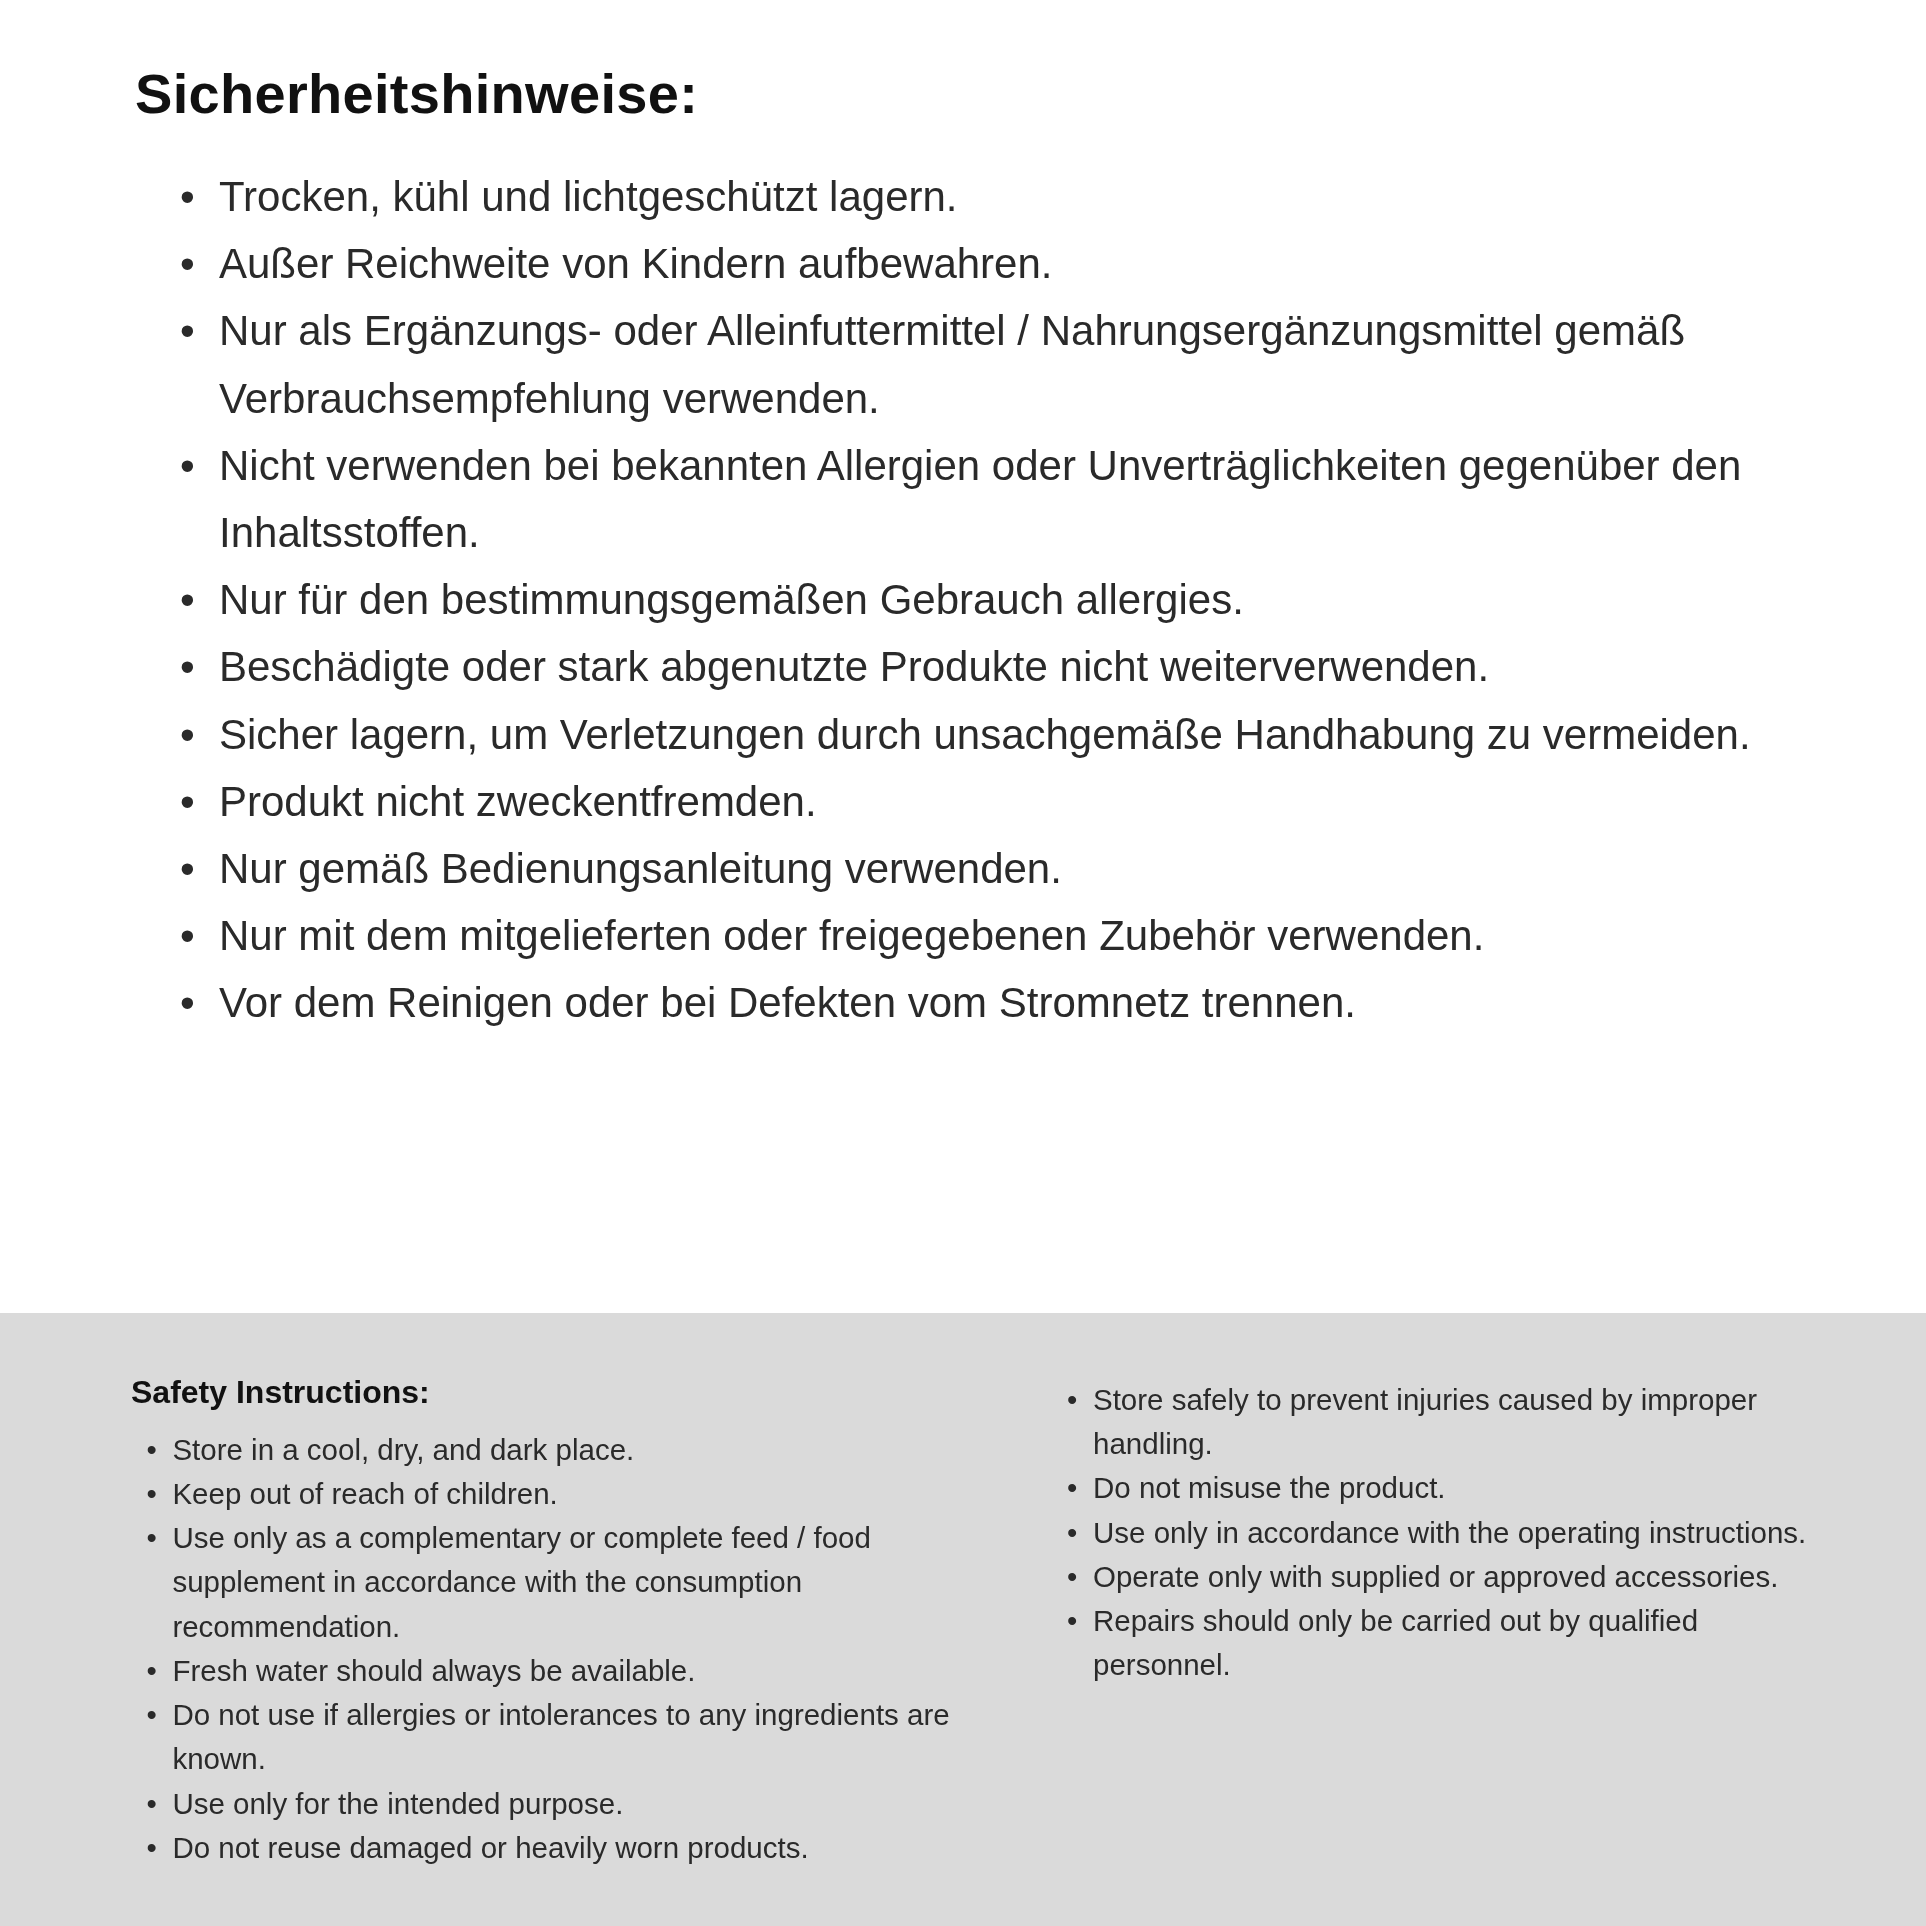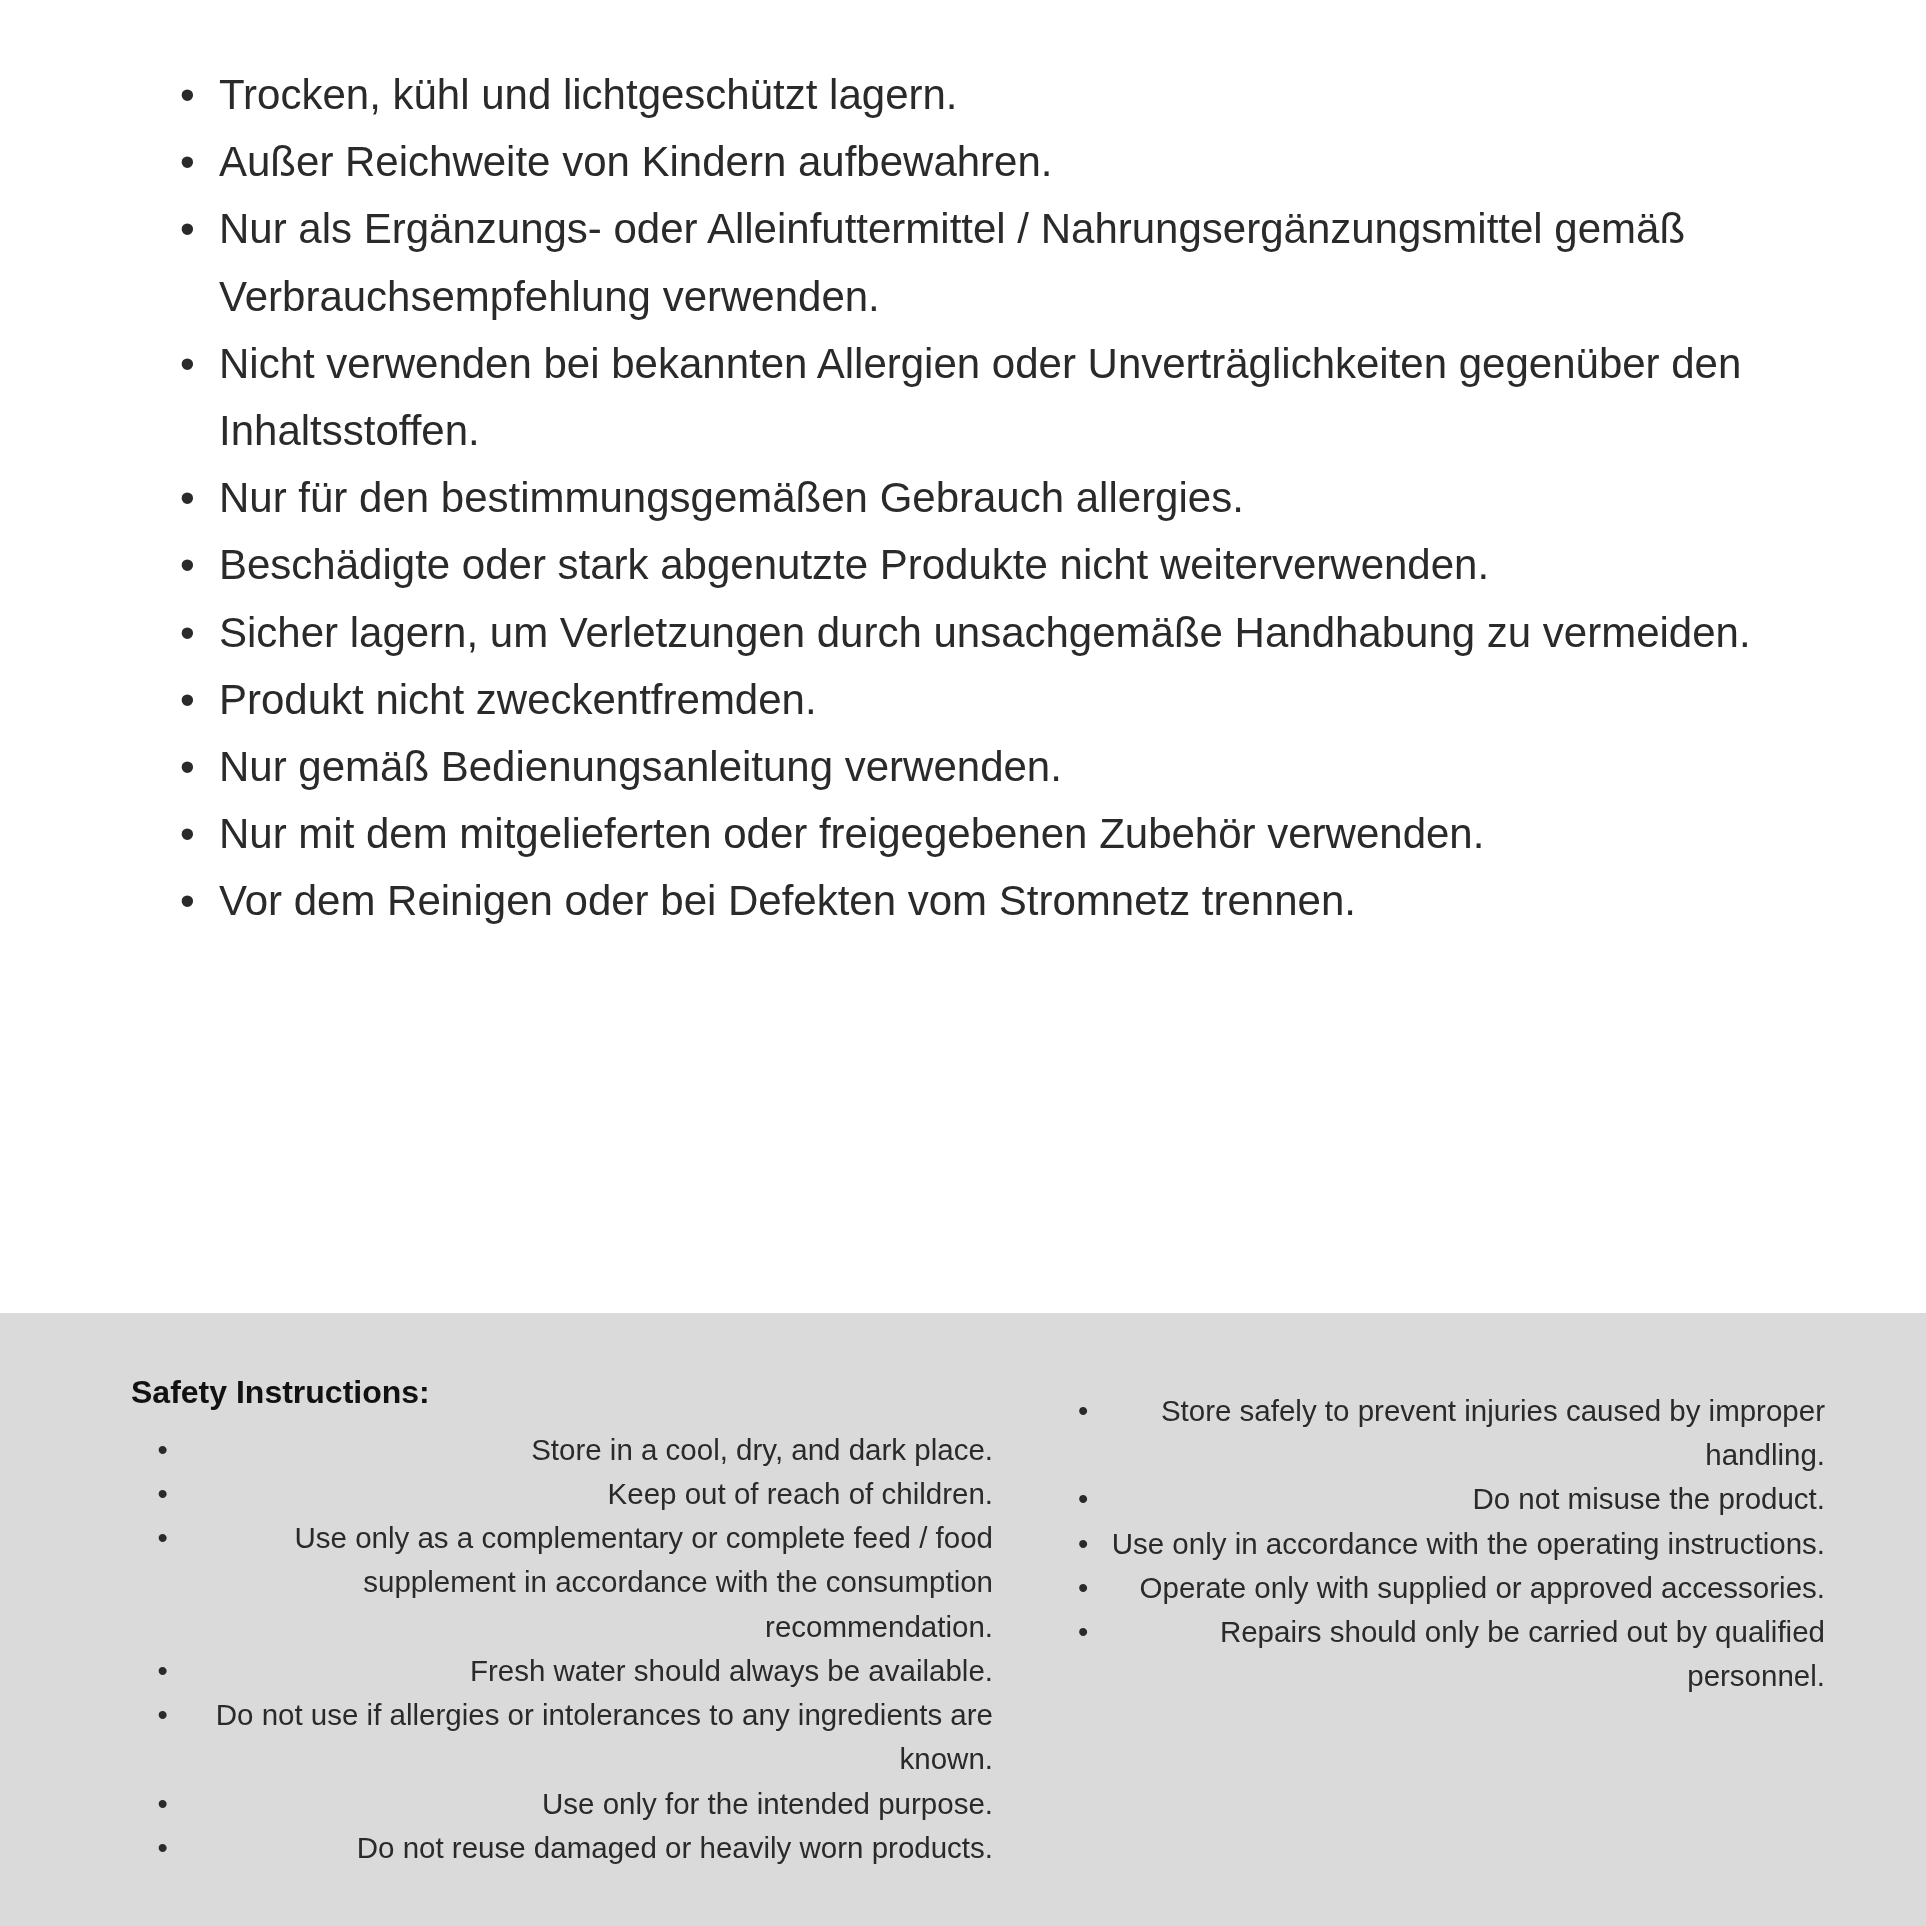--- a/index.html
+++ b/index.html
@@ -68,45 +68,45 @@
     padding-top: 3.9px;
   }
   .english-title {
     font-size: 32px;
     font-weight: 700;
     color: #111111;
     margin: 0 0 16.7px 0;
   }
   .english-list {
     list-style: none;
-    margin: 11px;
+    margin: 0;
     padding: 0 0 0 15.4px;
     font-size: 29.5px;
     line-height: 1.5;
     color: #2a2a2a;
-    text-align: right;
   }
   .col-right .english-list {
     padding-left: 0;
   }
   .english-list li {
     position: relative;
     padding-left: 26px;
   }
   .english-list li::before {
     content: "•";
     position: absolute;
     left: 0;
     top: 0;
   }
 </style>
 </head>
 <body>
 
 <section class="german-section">
+  <h1 class="german-title">Sicherheitshinweise:</h1>
   <ul class="german-list">
     <li>Trocken, kühl und lichtgeschützt lagern.</li>
     <li>Außer Reichweite von Kindern aufbewahren.</li>
     <li>Nur als Ergänzungs- oder Alleinfuttermittel / Nahrungsergänzungsmittel gemäß Verbrauchsempfehlung verwenden.</li>
     <li>Nicht verwenden bei bekannten Allergien oder Unverträglichkeiten gegenüber den Inhaltsstoffen.</li>
     <li>Nur für den bestimmungsgemäßen Gebrauch allergies.</li>
     <li>Beschädigte oder stark abgenutzte Produkte nicht weiterverwenden.</li>
     <li>Sicher lagern, um Verletzungen durch unsachgemäße Handhabung zu vermeiden.</li>
     <li>Produkt nicht zweckentfremden.</li>
     <li>Nur gemäß Bedienungsanleitung verwenden.</li>

